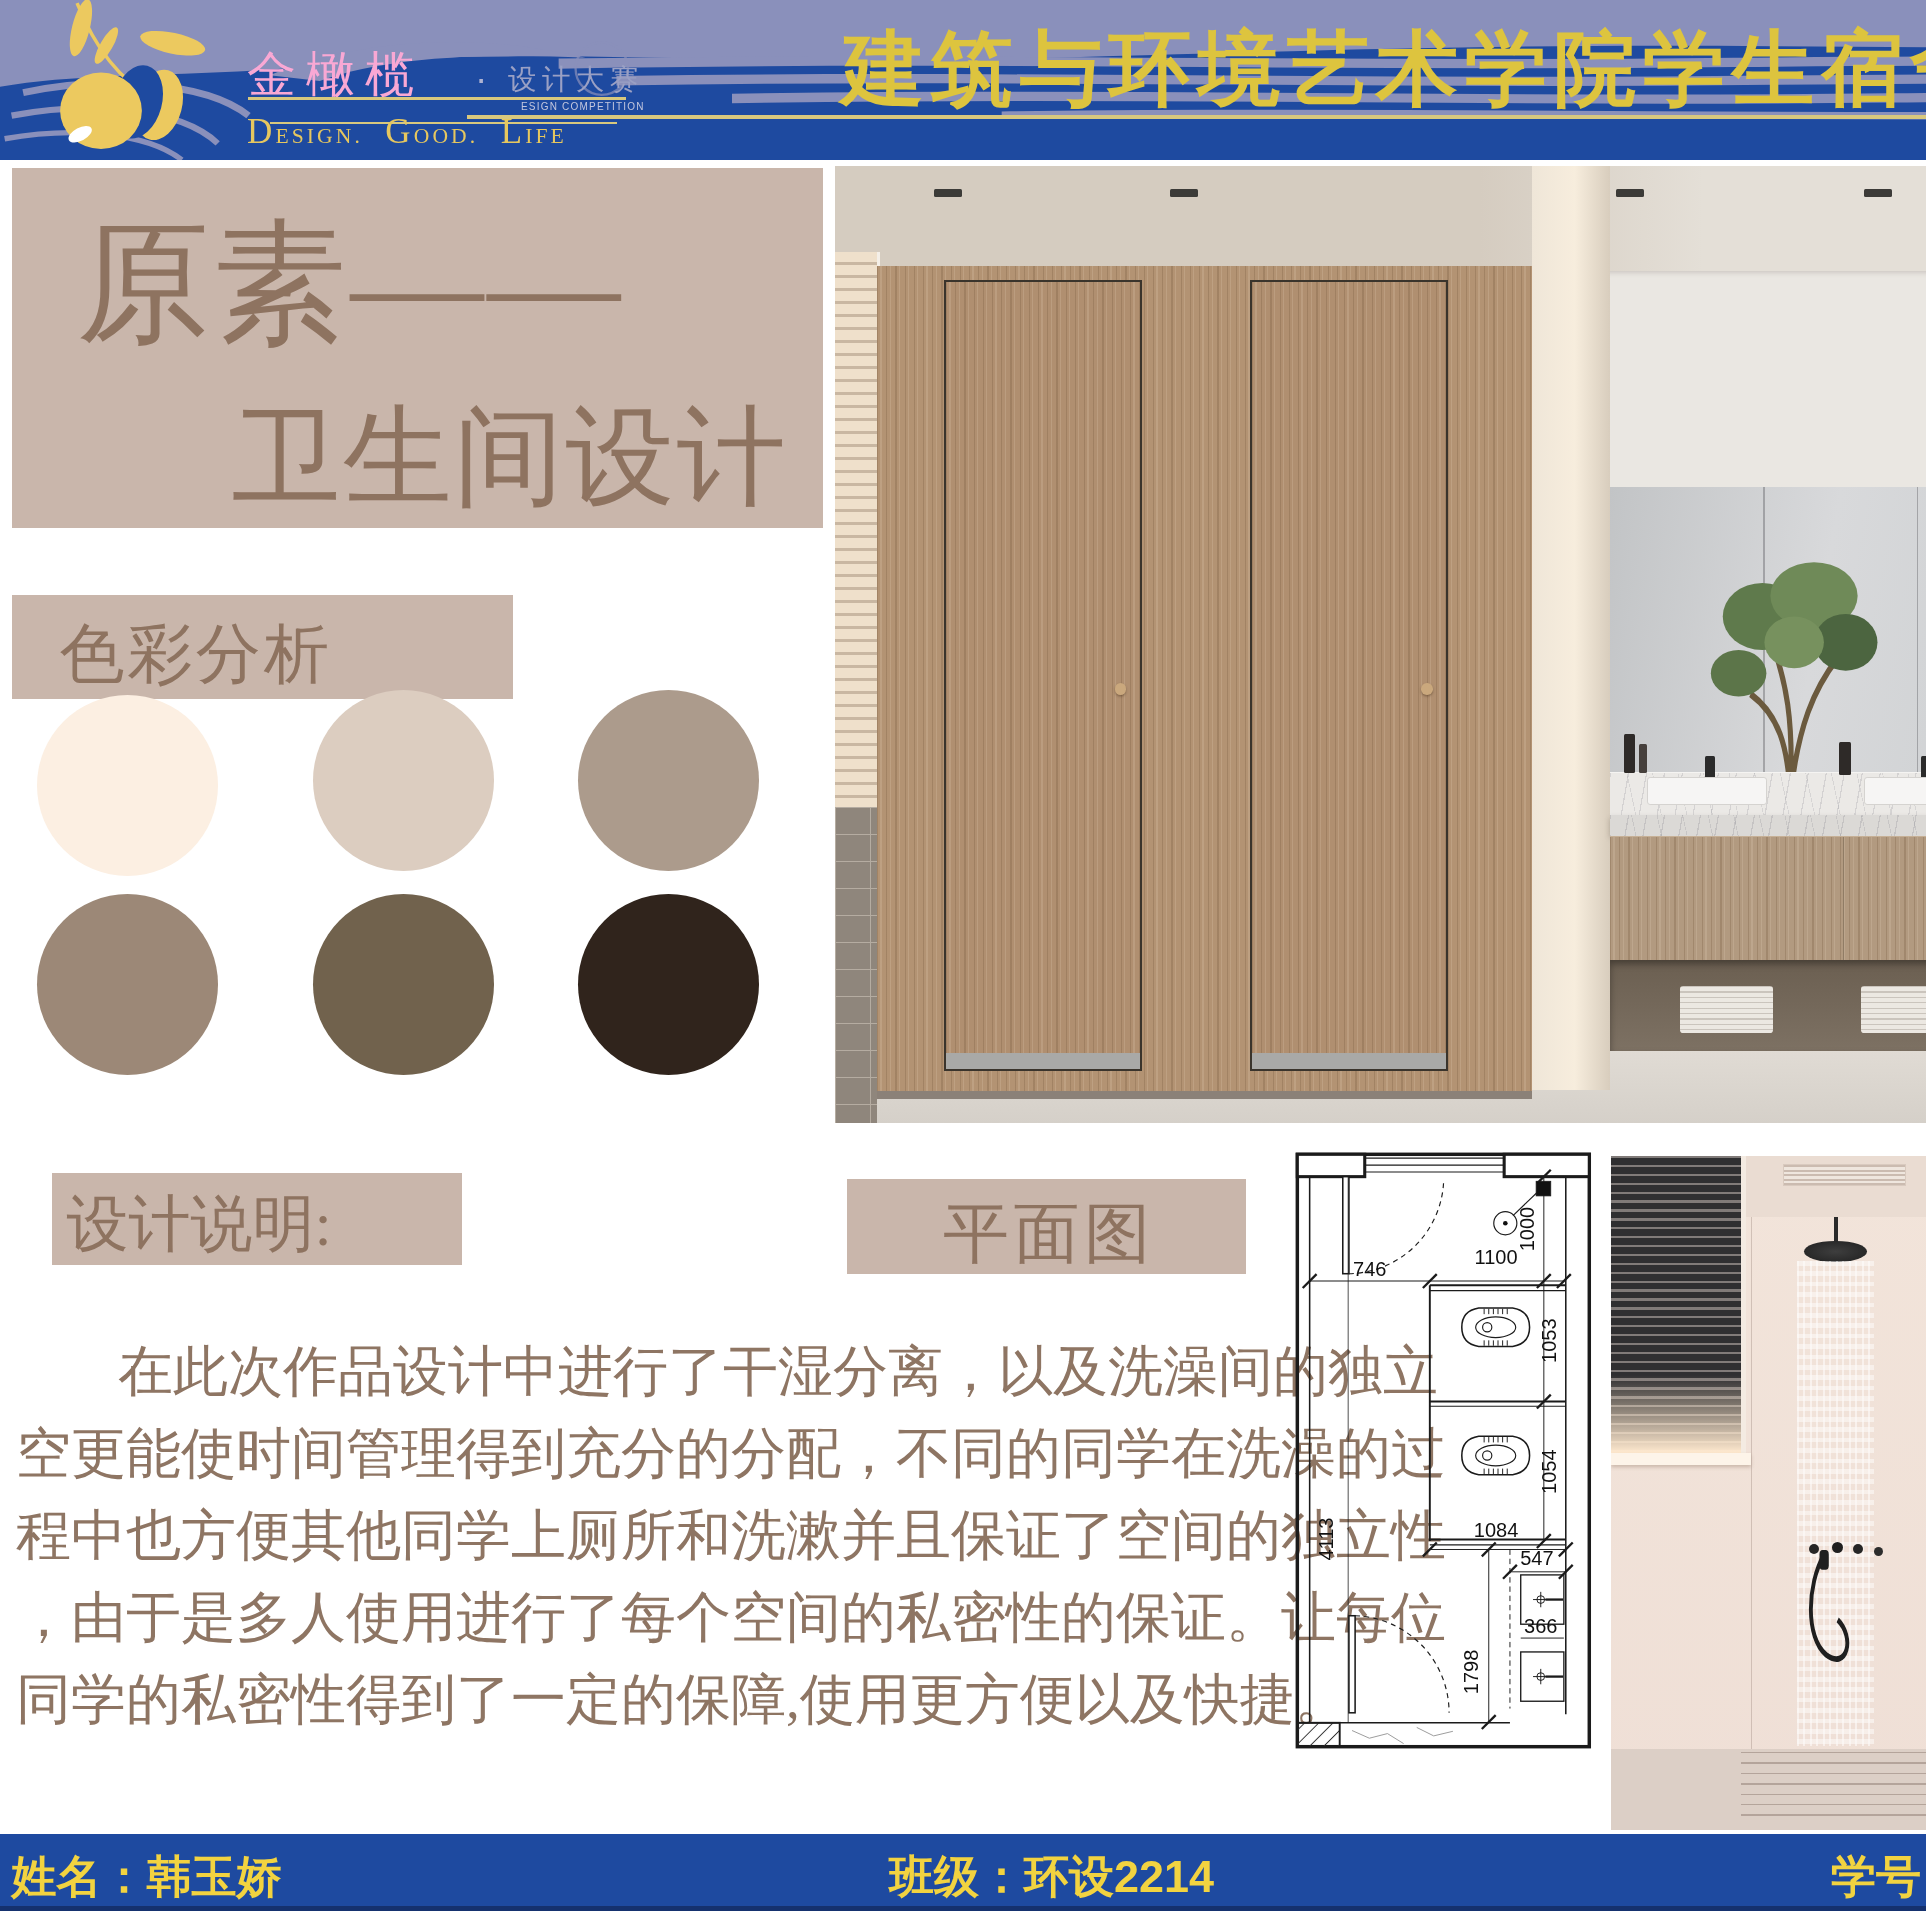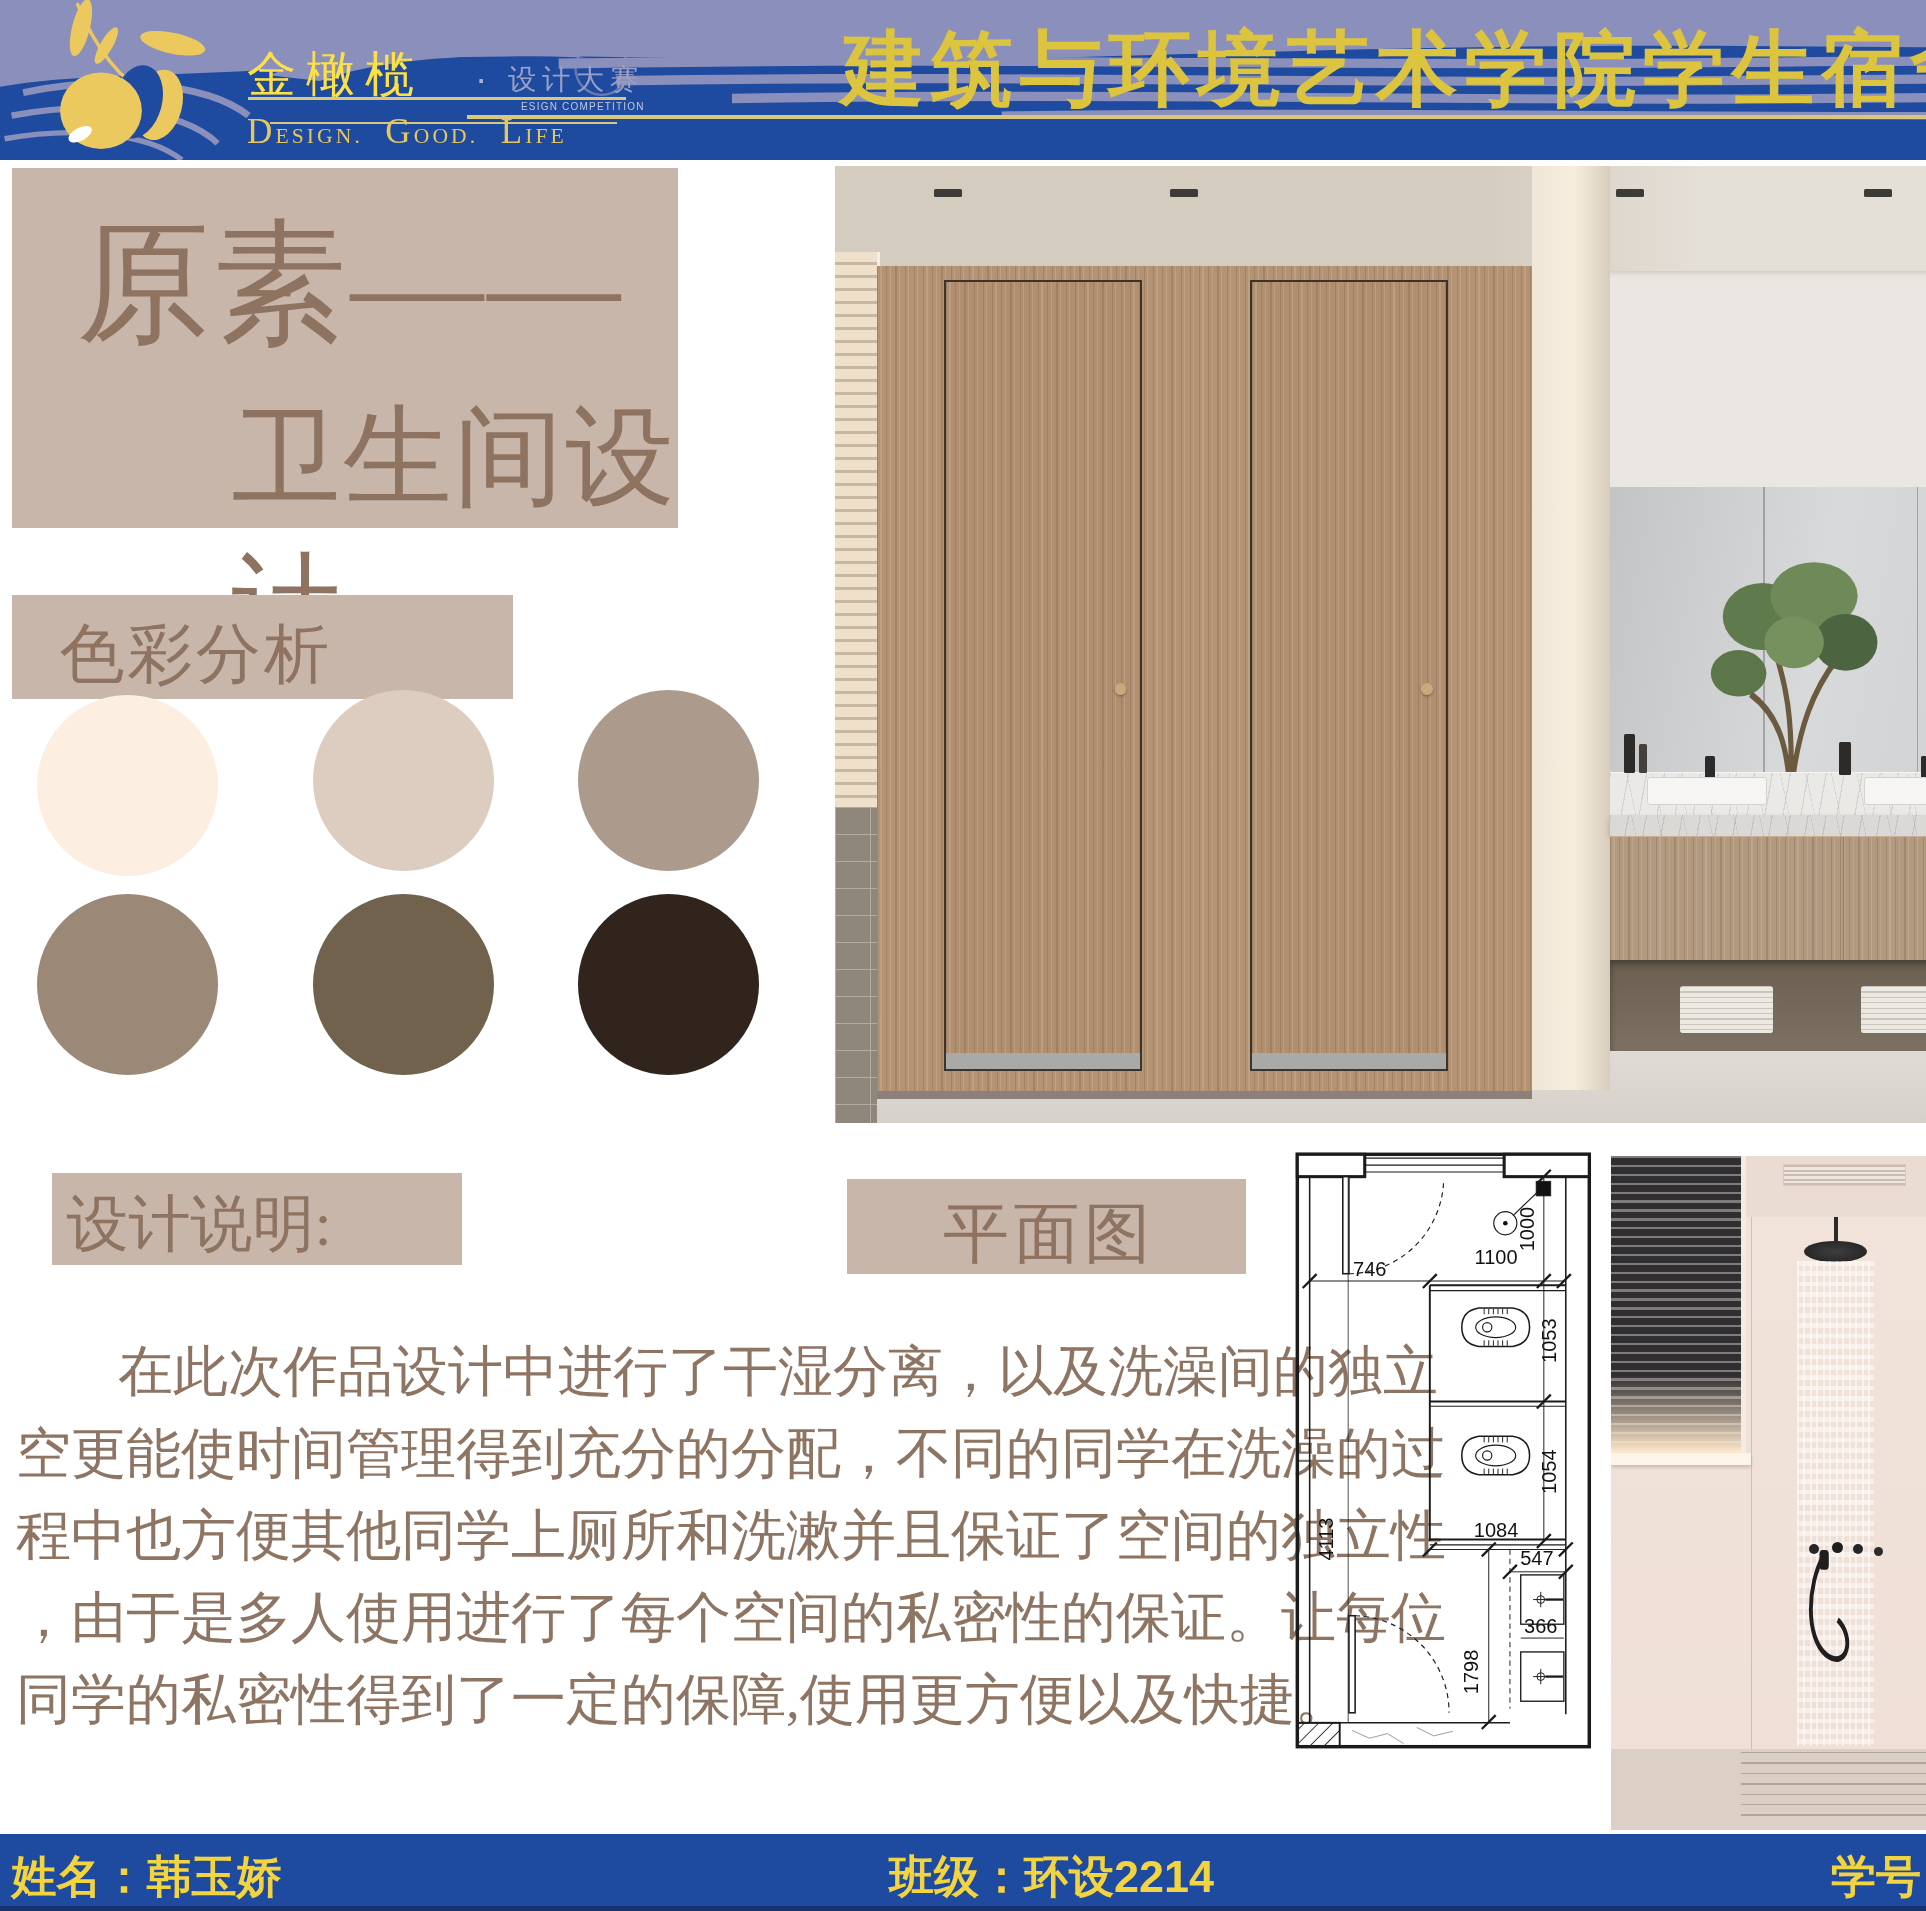--- a/index.html
+++ b/index.html
@@ -4,21 +4,21 @@
 <style>
   html,body{margin:0;padding:0;background:#ffffff;}
   #board{position:relative;width:2703px;height:1911px;background:#ffffff;overflow:hidden;
          font-family:"Liberation Sans",sans-serif;}
   .abs{position:absolute;}
   .cjk{font-family:"Liberation Serif","DejaVu Serif",serif;}
   .tanbox{background:#c9b6ab;color:#8e7360;}
   .brown{color:#8e7563;}
   
   #header{position:absolute;left:0;top:0;width:2703px;height:160px;background:#1e4aa0;overflow:hidden;}
-  .gold{color:#fde047;}
+  .gold{color:#f9a8d4;}
   #big-title{position:absolute;left:842px;top:15.4px;font-size:82px;font-weight:bold;
              letter-spacing:7px;color:#ddc43e;white-space:nowrap;z-index:3;}
   .rule{position:absolute;background:#d8c87e;z-index:3;}
   
   #footer{position:absolute;left:0;top:1834px;width:2703px;height:77px;background:#1e4aa0;}
   #footer .ft{position:absolute;top:13px;font-size:45px;font-weight:bold;color:#f2d340;white-space:nowrap;text-align:center;}
   
   .render{position:absolute;overflow:hidden;}
   .woodgrain{background-image:repeating-linear-gradient(90deg,rgba(116,88,60,.28) 0 1.2px,rgba(0,0,0,0) 1.2px 3.5px,rgba(255,240,220,.14) 3.5px 4.6px,rgba(0,0,0,0) 4.6px 9.2px);}
   .marble{background-color:#ebe9e6;background-image:repeating-linear-gradient(100deg,rgba(150,150,158,.28) 0 1.2px,rgba(0,0,0,0) 1.2px 17.7px),repeating-linear-gradient(78deg,rgba(120,120,132,.18) 0 0.8px,rgba(0,0,0,0) 0.8px 25px);}
@@ -66,21 +66,21 @@
     <div class="abs" style="left:247px;top:112px;z-index:3;color:#e6c75f;letter-spacing:3.1px;white-space:nowrap;font-family:'Liberation Serif','DejaVu Serif',serif;">
       <span style="font-size:35px;">D</span><span style="font-size:21.6px;">ESIGN.</span>
       <span style="font-size:35px;margin-left:17.7px;">G</span><span style="font-size:21.6px;">OOD.</span>
       <span style="font-size:35px;margin-left:17.7px;">L</span><span style="font-size:21.6px;">IFE</span>
     </div>
 
     <div id="big-title" class="cjk">建筑与环境艺术学院学生宿舍卫生间设计大赛</div>
     <div class="rule" style="left:467px;top:115px;width:2218px;height:3.5px;"></div>
   </div>
 
-  <div class="abs tanbox" style="left:11.6px;top:168px;width:666px;height:360px;">
+  <div class="abs tanbox" style="left:11.6px;top:168px;width:811px;height:360px;">
     <div class="abs cjk" style="left:65px;top:27px;font-size:133px;letter-spacing:3.9px;">原素——</div>
     <div class="abs cjk" style="left:220px;top:216px;font-size:109px;letter-spacing:2.3px;">卫生间设计</div>
   </div>
 
   <div class="abs tanbox" style="left:11.6px;top:551px;width:501px;height:104px;margin-top:44px;">
     <div class="abs cjk" style="left:48px;top:14.6px;font-size:65px;letter-spacing:3.1px;">色彩分析</div>
   </div>
 
   <div class="abs" style="left:0;top:0;width:0;height:0;">
     <div class="swatch" style="left: 37px; top: 695px; background: rgb(252, 239, 226);"></div>

